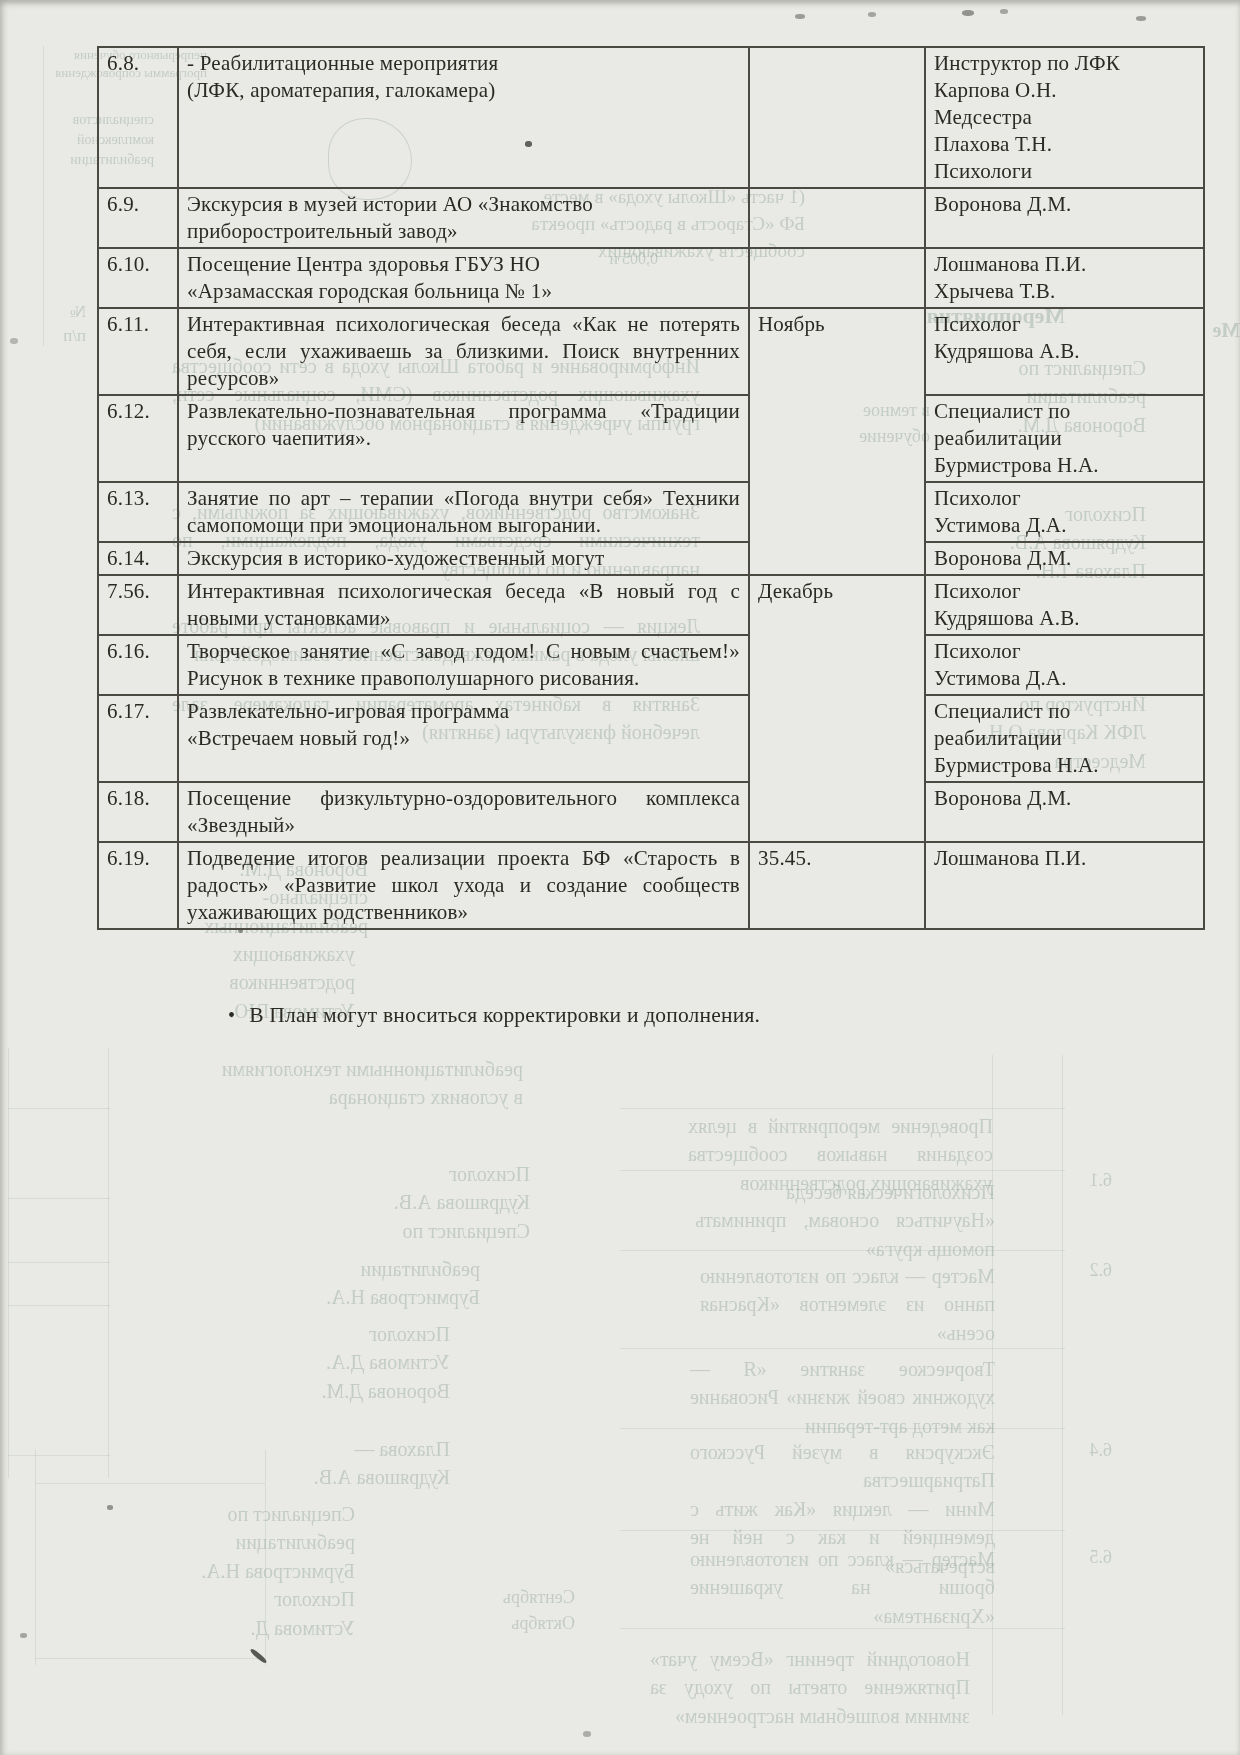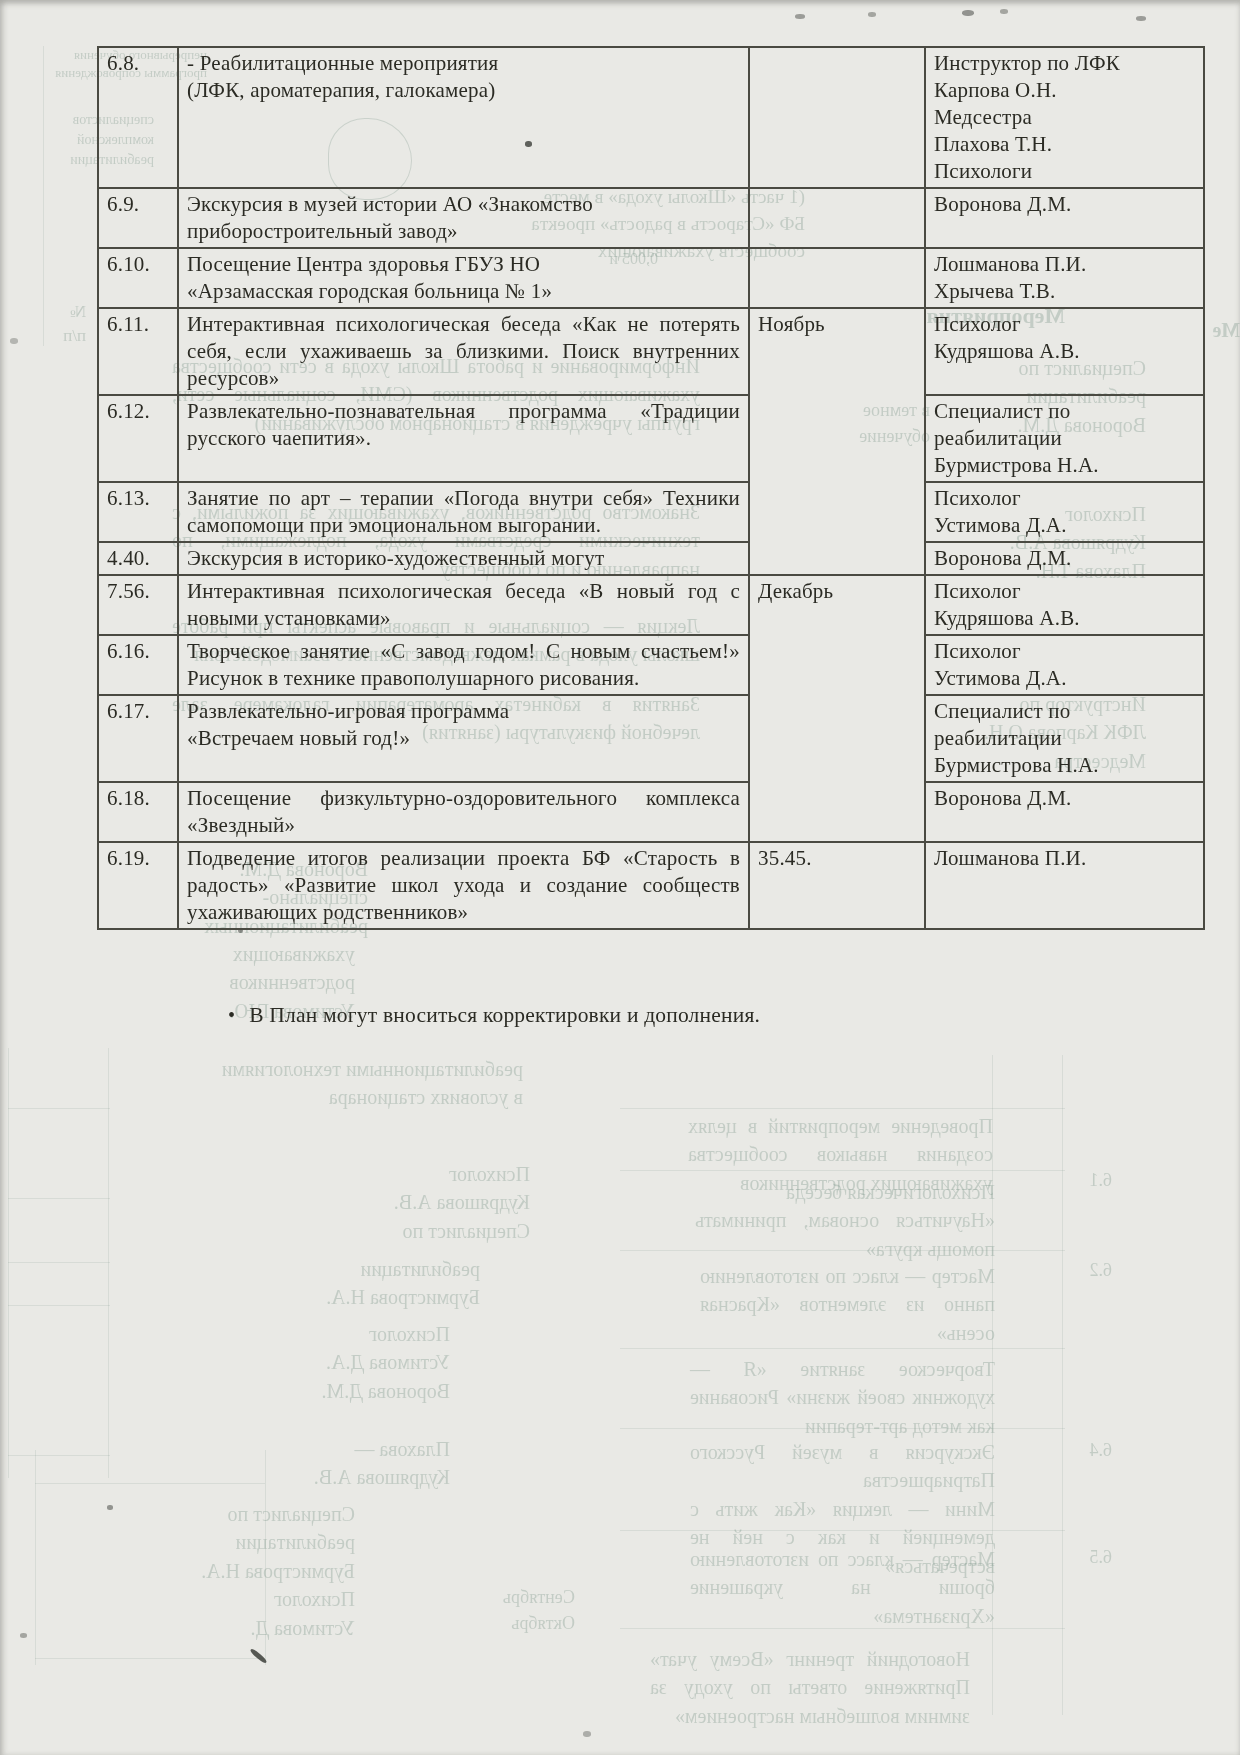--- a/index.html
+++ b/index.html
@@ -218,21 +218,21 @@
 реабилитации
 Бурмистрова Н.А.</td>
       </tr>
       <tr>
         <td class="c-num">6.13.</td>
         <td class="c-act justify">Занятие по арт – терапии «Погода внутри себя» Техники самопомощи при эмоциональном выгорании.</td>
         <td class="c-resp">Психолог
 Устимова Д.А.</td>
       </tr>
       <tr>
-        <td class="c-num">4.40.</td>
+        <td class="c-num">6.14.</td>
         <td class="c-act">Экскурсия в историко-художественный могут</td>
         <td class="c-resp">Воронова Д.М.</td>
       </tr>
       <tr>
         <td class="c-num">7.56.</td>
         <td class="c-act justify">Интерактивная психологическая беседа «В новый год с новыми установками»</td>
         <td class="c-month" rowspan="4">Декабрь</td>
         <td class="c-resp">Психолог
 Кудряшова А.В.</td>
       </tr>

